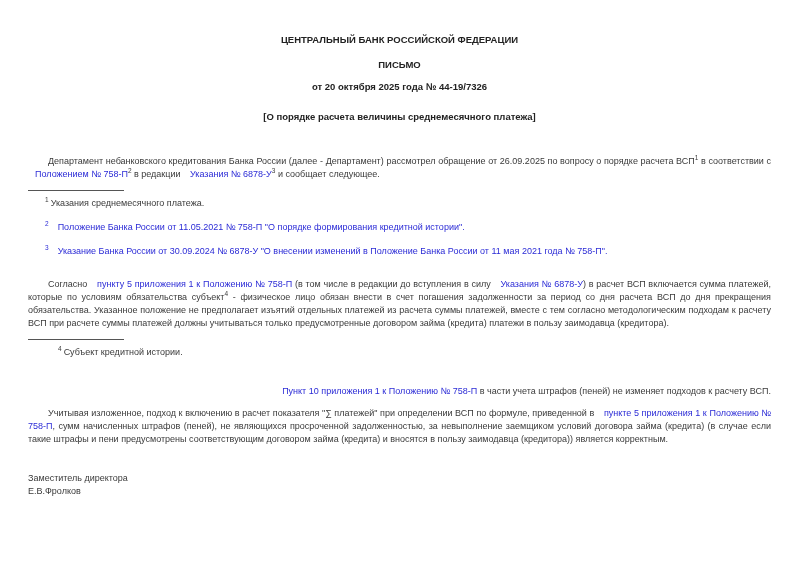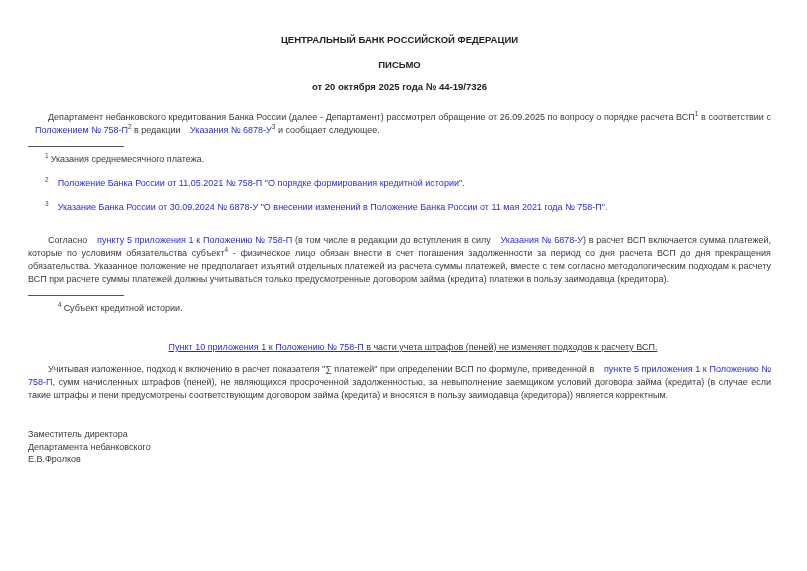--- a/index.html
+++ b/index.html
@@ -21,21 +21,21 @@
   .h-type  { margin:0 0 11px 0; }
   .h-date  { margin:0 0 19px 0; }
   .h-subj  { margin:0 0 33px 0; }
 
   .para {
     margin:0 0 9px 0;
     text-align:justify;
     text-indent:20px;
     line-height:13px;
   }
-  .para-single { text-align:center;text-decoration:underline; }
+  .para-single { text-align:right; }
   .gap-lg { margin-top:27px; }
   .gap-md { margin-top:21px; }
 
   .doc-link { color:#2b2bd6; text-decoration:none; cursor:pointer;margin-left:7px; }
   .fn-ref { font-size:6.5px; line-height:0; }
 
   .fn-rule {
     width:96px; height:0;
     border-top:1px solid #555;
     margin:3px 0 7px 0;
@@ -58,20 +58,21 @@
 </style>
 </head>
 <body>
 
 <div class="page">
 
   <div class="doc-header">
     <div class="h-org">ЦЕНТРАЛЬНЫЙ БАНК РОССИЙСКОЙ ФЕДЕРАЦИИ</div>
     <div class="h-type">ПИСЬМО</div>
     <div class="h-date">от 20 октября 2025 года № 44-19/7326</div>
+    <div class="h-subj">[О порядке расчета величины среднемесячного платежа]</div>
   </div>
 
   <p class="para"><span>Департамент небанковского кредитования Банка России (далее - Департамент) рассмотрел обращение от 26.09.2025 по вопросу о порядке расчета ВСП</span><sup class="fn-ref">1</sup><span> в соответствии с </span><a class="doc-link">Положением № 758-П</a><sup class="fn-ref">2</sup><span> в редакции </span><a class="doc-link">Указания № 6878-У</a><sup class="fn-ref">3</sup><span> и сообщает следующее.</span></p>
 
   <div class="fn-rule"></div>
 
   <p class="footnote"><sup class="fn-marker">1</sup><span>Указания среднемесячного платежа.</span></p>
 
   <p class="footnote"><sup class="fn-marker fn-marker-blue">2</sup><a class="doc-link">Положение Банка России от 11.05.2021 № 758-П "О порядке формирования кредитной истории".</a></p>
 
@@ -82,17 +83,16 @@
   <div class="fn-rule"></div>
 
   <p class="footnote footnote-deep"><sup class="fn-marker">4</sup><span>Субъект кредитной истории.</span></p>
 
   <p class="para para-single gap-lg"><a class="doc-link">Пункт 10 приложения 1 к Положению № 758-П</a><span> в части учета штрафов (пеней) не изменяет подходов к расчету ВСП.</span></p>
 
   <p class="para"><span>Учитывая изложенное, подход к включению в расчет показателя "∑ платежей" при определении ВСП по формуле, приведенной в </span><a class="doc-link">пункте 5 приложения 1 к Положению № 758-П</a><span>, сумм начисленных штрафов (пеней), не являющихся просроченной задолженностью, за невыполнение заемщиком условий договора займа (кредита) (в случае если такие штрафы и пени предусмотрены соответствующим договором займа (кредита) и вносятся в пользу заимодавца (кредитора)) является корректным.</span></p>
 
   <div class="signature">
     <div>Заместитель директора</div>
-    <div>Департамента небанковского</div>
     <div>Е.В.Фролков</div>
   </div>
 
 </div>
 
 </body></html>

